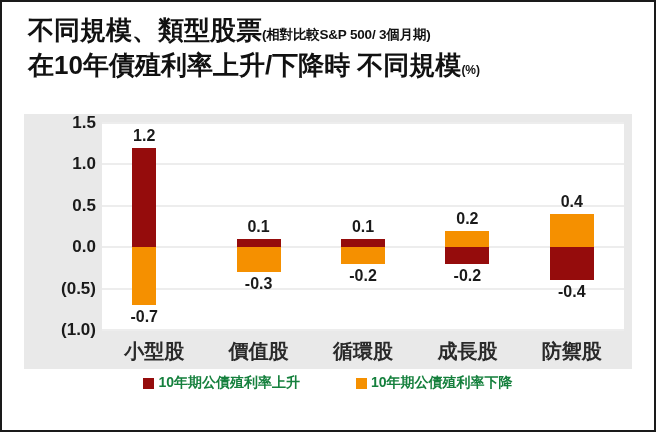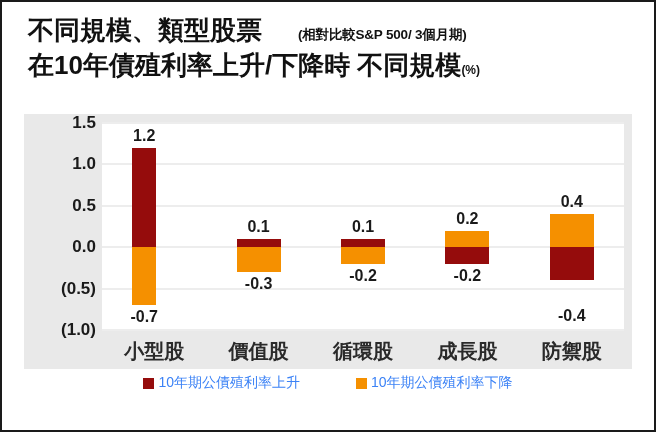--- a/index.html
+++ b/index.html
@@ -34,21 +34,20 @@
   }
   .title-main {
     font-size: 26px;
     font-weight: 700;
     letter-spacing: 0px;
   }
   .title-sub {
     font-size: 13.5px;
     font-weight: 600;
     letter-spacing: -0.2px;
-    margin-left: 36px;
   }
   .title-pct {
     font-size: 12px;
     font-weight: 700;
   }
   #title-row-1 { margin-bottom: 6px; }
 
   
   #chart-panel {
     position: absolute;
@@ -150,22 +149,22 @@
     align-items: center;
     gap: 4px;
   }
   .legend-swatch {
     width: 11px;
     height: 11px;
     flex: 0 0 auto;
   }
   .legend-text {
     font-size: 14px;
-    font-weight: 400;
-    color: #3b82f6;
+    font-weight: 700;
+    color: #15803d;
     white-space: nowrap;
   }
 
   
   #source {
     position: absolute;
     right: 26px;
     top: 400px;
     font-size: 14.5px;
     font-weight: 700;
@@ -226,21 +225,21 @@
         <div class="bar-group" style="left: 343.4px; width: 44px; text-align: right;">
           <div class="bar-seg" style="top: 107.64px; height: 16.56px; background: rgb(245, 144, 0);"></div>
           <div class="bar-seg" style="top: 124.2px; height: 16.56px; background: rgb(149, 12, 12);"></div>
           <div class="val-label" style="top: 87.64px;">0.2</div>
           <div class="val-label" style="top: 144.76px;">-0.2</div>
         </div>
         <div class="bar-group" style="left: 447.8px; width: 44px;">
           <div class="bar-seg" style="top: 91.08px; height: 33.12px; background: rgb(245, 144, 0);"></div>
           <div class="bar-seg" style="top: 124.2px; height: 33.12px; background: rgb(149, 12, 12);"></div>
           <div class="val-label" style="top: 71.08px;">0.4</div>
-          <div class="val-label" style="top: 161.32px; margin-top: 24px;">-0.4</div>
+          <div class="val-label" style="top: 161.32px;">-0.4</div>
         </div>
       </div>
 
     <div id="cat-axis">
         <div class="cat-label" style="left: 52.2px;">小型股</div>
         <div class="cat-label" style="left: 156.6px;">價值股</div>
         <div class="cat-label" style="left: 261px;">循環股</div>
         <div class="cat-label" style="left: 365.4px;">成長股</div>
         <div class="cat-label" style="left: 469.8px;">防禦股</div>
       </div>

